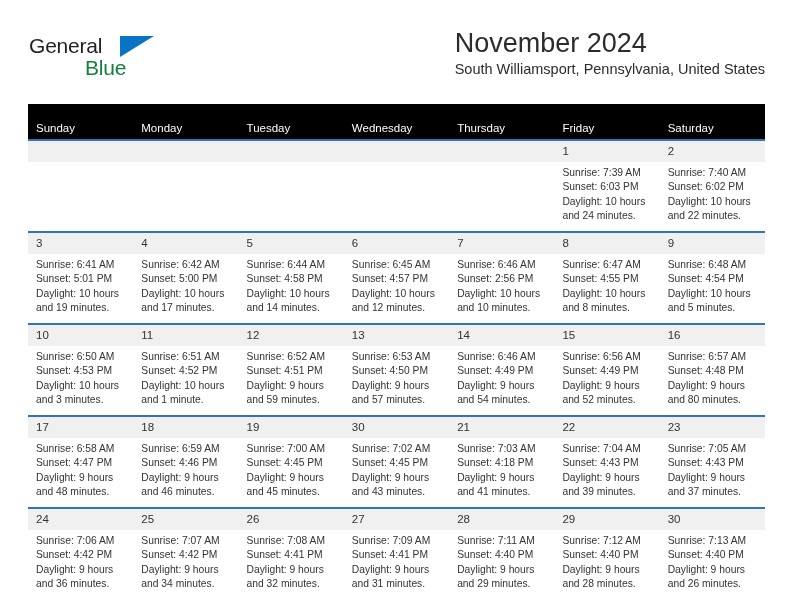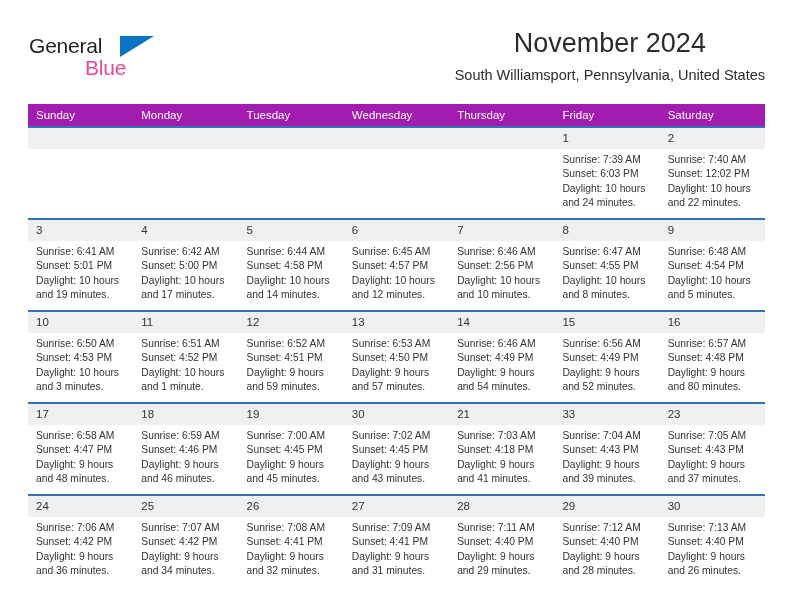--- a/index.html
+++ b/index.html
@@ -51,65 +51,64 @@
     height: 0;
     border-left: 34px solid #0a74c4;
     border-bottom: 21px solid transparent;
   }
   .logo-blue {
     position: absolute;
     left: 57px;
     top: 22px;
     font-size: 21px;
     letter-spacing: -0.2px;
-    color: #ec4899;
+    color: #15803d;
     line-height: 24px;
     font-weight: 400;
   }
   .title-wrap {
     position: absolute;
     right: 0;
     top: 0;
-    text-align: center;
+    text-align: left;
   }
   .month-title {
     font-size: 27px;
     color: #2b2b2b;
     line-height: 34px;
     font-weight: 400;
     white-space: nowrap;
   }
   .location {
-    margin-top: 6px;
     font-size: 14.5px;
     color: #2b2b2b;
     line-height: 18px;
     font-weight: 400;
     white-space: nowrap;
   }
 
   
   .calendar {
     position: absolute;
     left: 28px;
     top: 104px;
     width: 737px;
   }
   table.cal {
     width: 737px;
     border-collapse: collapse;
     table-layout: fixed;
   }
   table.cal th {
-    background: #a21caf;
+    background: #000000;
     color: #ffffff;
     font-size: 11.5px;
     font-weight: 400;
     text-align: left;
-    padding: 5px 0 5px 8px;
+    padding: 18px 0 5px 8px;
     height: 22px;
     border: none;
   }
   table.cal td {
     vertical-align: top;
     border-top: 2px solid #3174b8;
     padding: 0;
     height: 92px;
     width: 105.28px;
     background: #ffffff;
@@ -215,21 +214,21 @@
                   <div>Daylight: 10 hours</div>
                   <div>and 24 minutes.</div>
                 </div>
               </div>
             </td>
             <td>
               <div class="daycell">
                 <div class="daynum">2</div>
                 <div class="dayinfo">
                   <div>Sunrise: 7:40 AM</div>
-                  <div>Sunset: 12:02 PM</div>
+                  <div>Sunset: 6:02 PM</div>
                   <div>Daylight: 10 hours</div>
                   <div>and 22 minutes.</div>
                 </div>
               </div>
             </td>
           </tr>
           <tr class="week">
             <td>
               <div class="daycell">
                 <div class="daynum">3</div>
@@ -438,21 +437,21 @@
                 <div class="dayinfo">
                   <div>Sunrise: 7:03 AM</div>
                   <div>Sunset: 4:18 PM</div>
                   <div>Daylight: 9 hours</div>
                   <div>and 41 minutes.</div>
                 </div>
               </div>
             </td>
             <td>
               <div class="daycell">
-                <div class="daynum">33</div>
+                <div class="daynum">22</div>
                 <div class="dayinfo">
                   <div>Sunrise: 7:04 AM</div>
                   <div>Sunset: 4:43 PM</div>
                   <div>Daylight: 9 hours</div>
                   <div>and 39 minutes.</div>
                 </div>
               </div>
             </td>
             <td>
               <div class="daycell">

